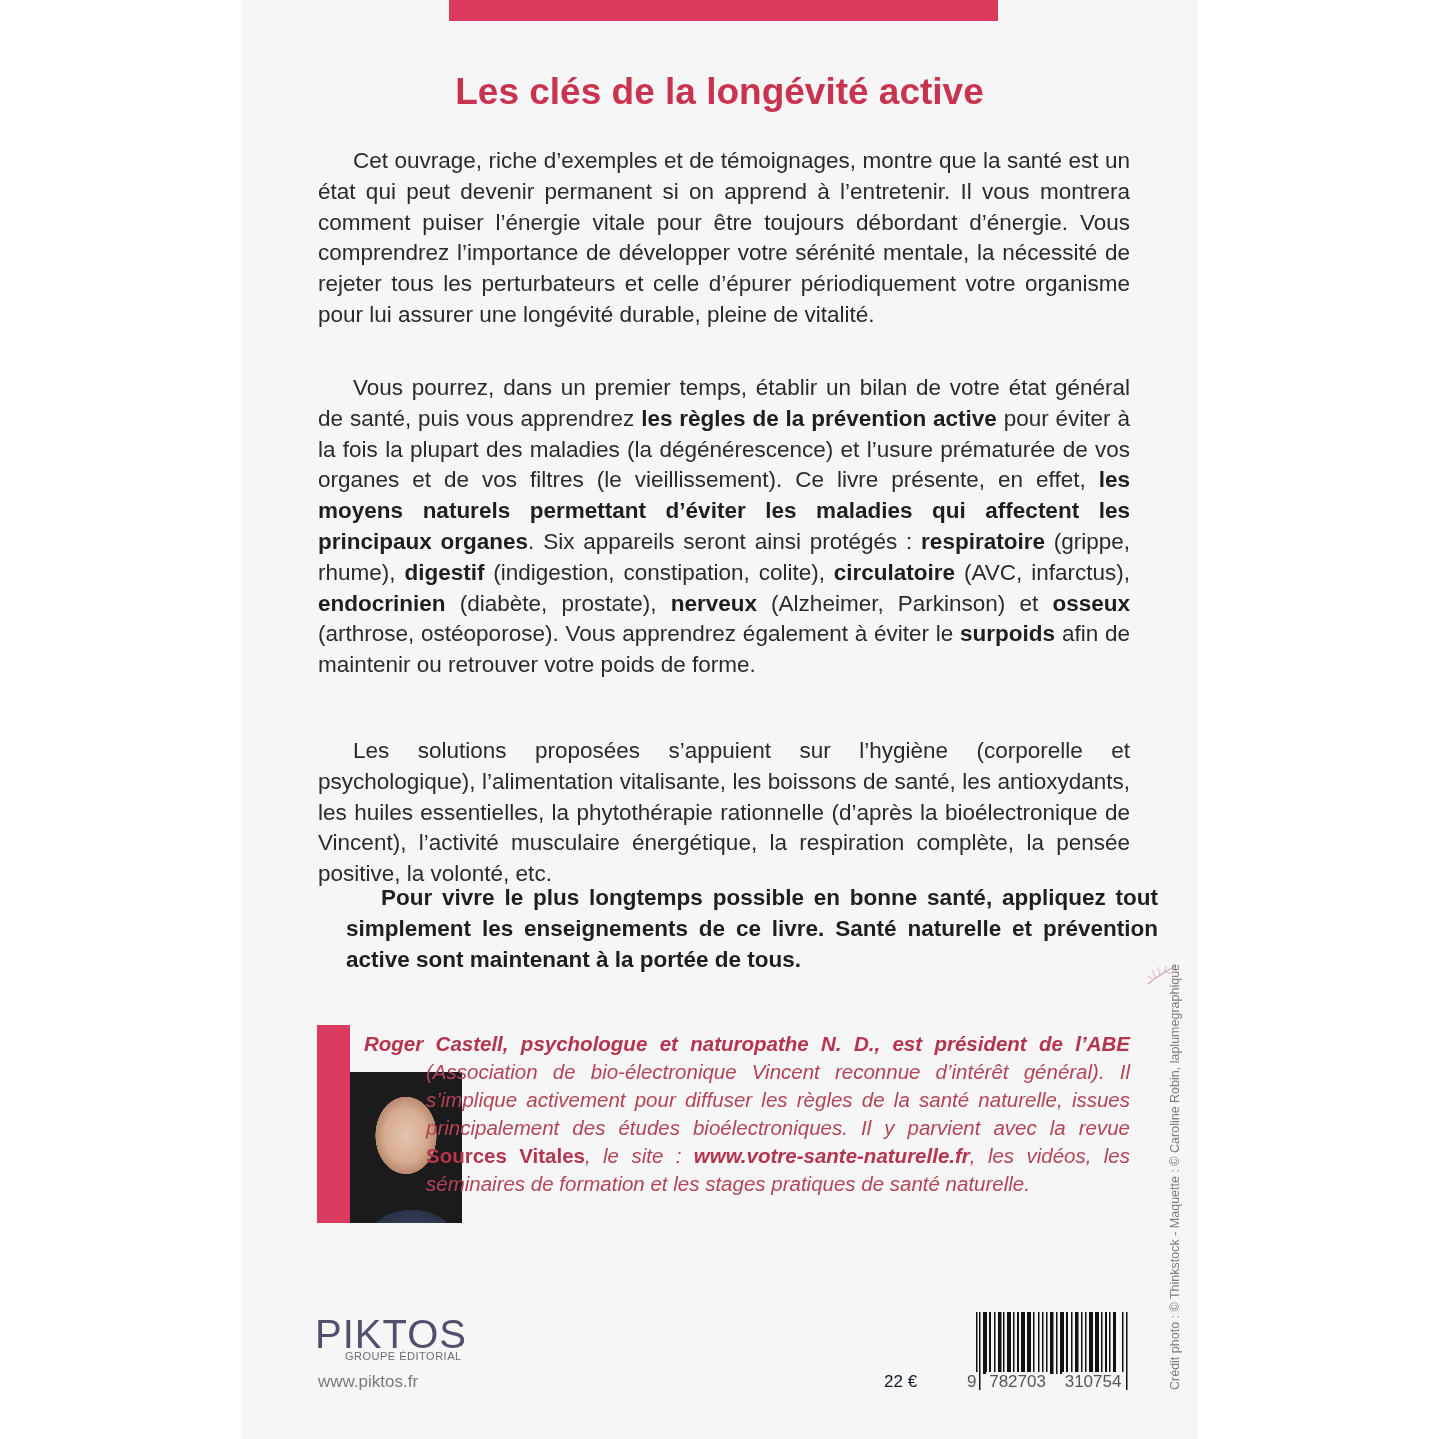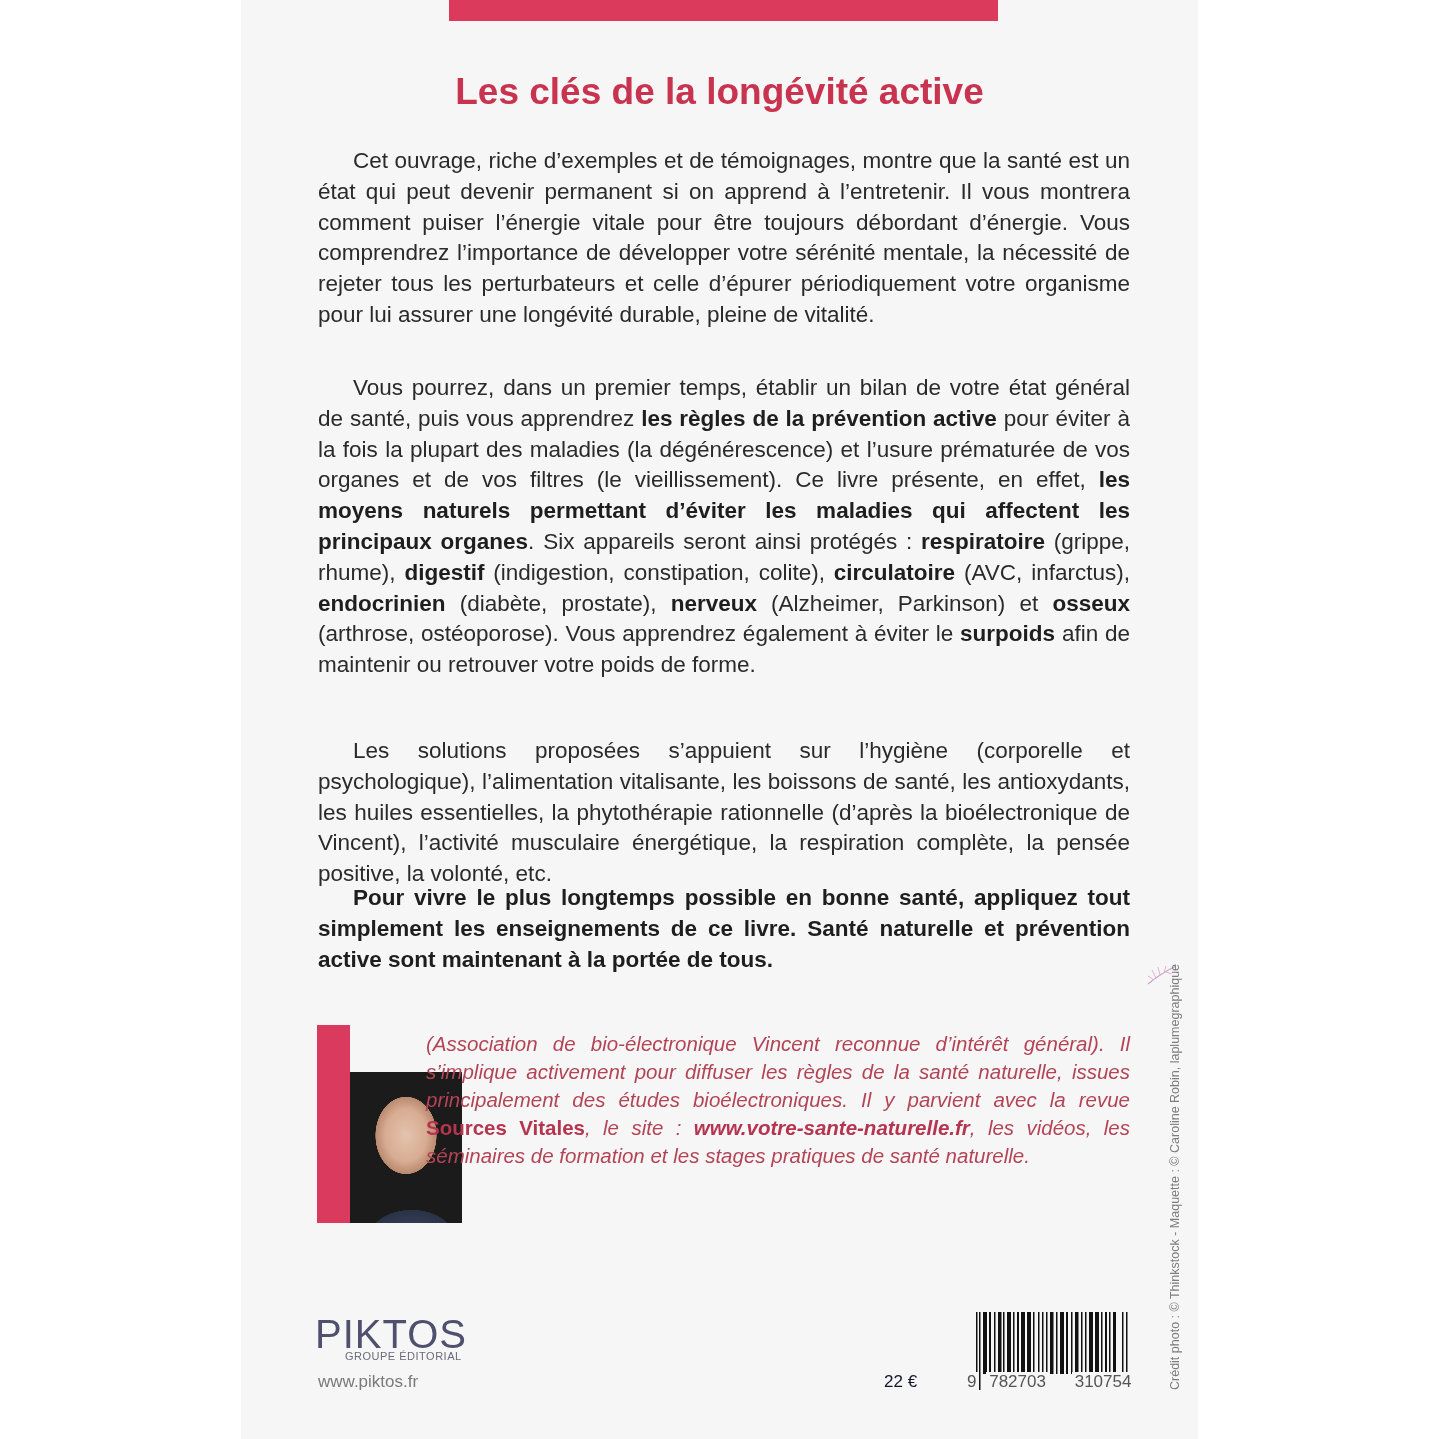--- a/index.html
+++ b/index.html
@@ -37,21 +37,21 @@
       color: #2a2a2a;
       font-size: 22.5px;
       line-height: 30.8px;
       text-align: justify;
     }
     .body-text p { margin: 0; text-indent: 35px; }
     .body-text b { font-weight: bold; color: #1e1e1e; }
     #p1 { top: 146px; }
     #p2 { top: 373px; }
     #p3 { top: 700px; margin-top: 36px; }
-    #p4 { top: 883px; font-weight: bold; color: #1e1e1e; }
+    #p4 { top: 883px; font-weight: bold; color: #1e1e1e; margin-left: 28px; }
 
     .author-bar {
       position: absolute;
       left: 317px; top: 1025px;
       width: 33px; height: 198px;
       background: #d93a5e;
     }
     .author-photo {
       position: absolute;
       left: 350px; top: 1072px;
@@ -165,20 +165,21 @@
 </div>
 
 <div class="body-text" id="p4">
   <p>Pour vivre le plus longtemps possible en bonne santé, appliquez tout simplement les enseignements de ce livre. Santé naturelle et prévention active sont maintenant à la portée de tous.</p>
 </div>
 
 <div class="author-bar"></div>
 <div class="author-photo"></div>
 
 <div class="author-text">
+  <div class="author-head">Roger Castell, psychologue et naturopathe N. D., est président de l’ABE</div>
   <div class="author-rest"><span>(Association de bio-électronique Vincent reconnue d’intérêt général). Il s’implique activement pour diffuser les règles de la santé naturelle, issues principalement des études bioélectroniques. Il y parvient avec la revue </span><b>Sources Vitales</b><span>, le site : </span><span class="url">www.votre-sante-naturelle.fr</span><span>, les vidéos, les séminaires de formation et les stages pratiques de santé naturelle.</span></div>
 </div>
 
 <svg class="feather" viewBox="0 0 32 22">
   <path d="M2 20 Q14 10 30 2" stroke="#c9a0c4" stroke-width="1.2" fill="none"></path>
   <path d="M10 14 L6 6 M14 11 L12 3 M18 9 L20 2 M8 16 L2 12 M20 8 L26 10" stroke="#e0a8cf" stroke-width="0.9" fill="none"></path>
 </svg>
 <div class="credit">Crédit photo : © Thinkstock - Maquette : © Caroline Robin, laplumegraphique</div>
 
 <div class="logo">
@@ -221,14 +222,14 @@
     <rect x="129" y="0" width="2" height="62"></rect>
     <rect x="133" y="0" width="1.5" height="62"></rect>
     <rect x="137" y="0" width="3" height="62"></rect>
     <rect x="146" y="0" width="1.5" height="78"></rect>
     <rect x="150" y="0" width="1.5" height="78"></rect>
   </g>
 </svg>
 <div class="barcode-digits">
   <span>9</span>
   <span style="margin-left:2px;">782703</span>
-  <span style="margin-left:18px;">310754</span>
+  <span style="margin-left:8px;">310754</span>
 </div>
 
 </body></html>

